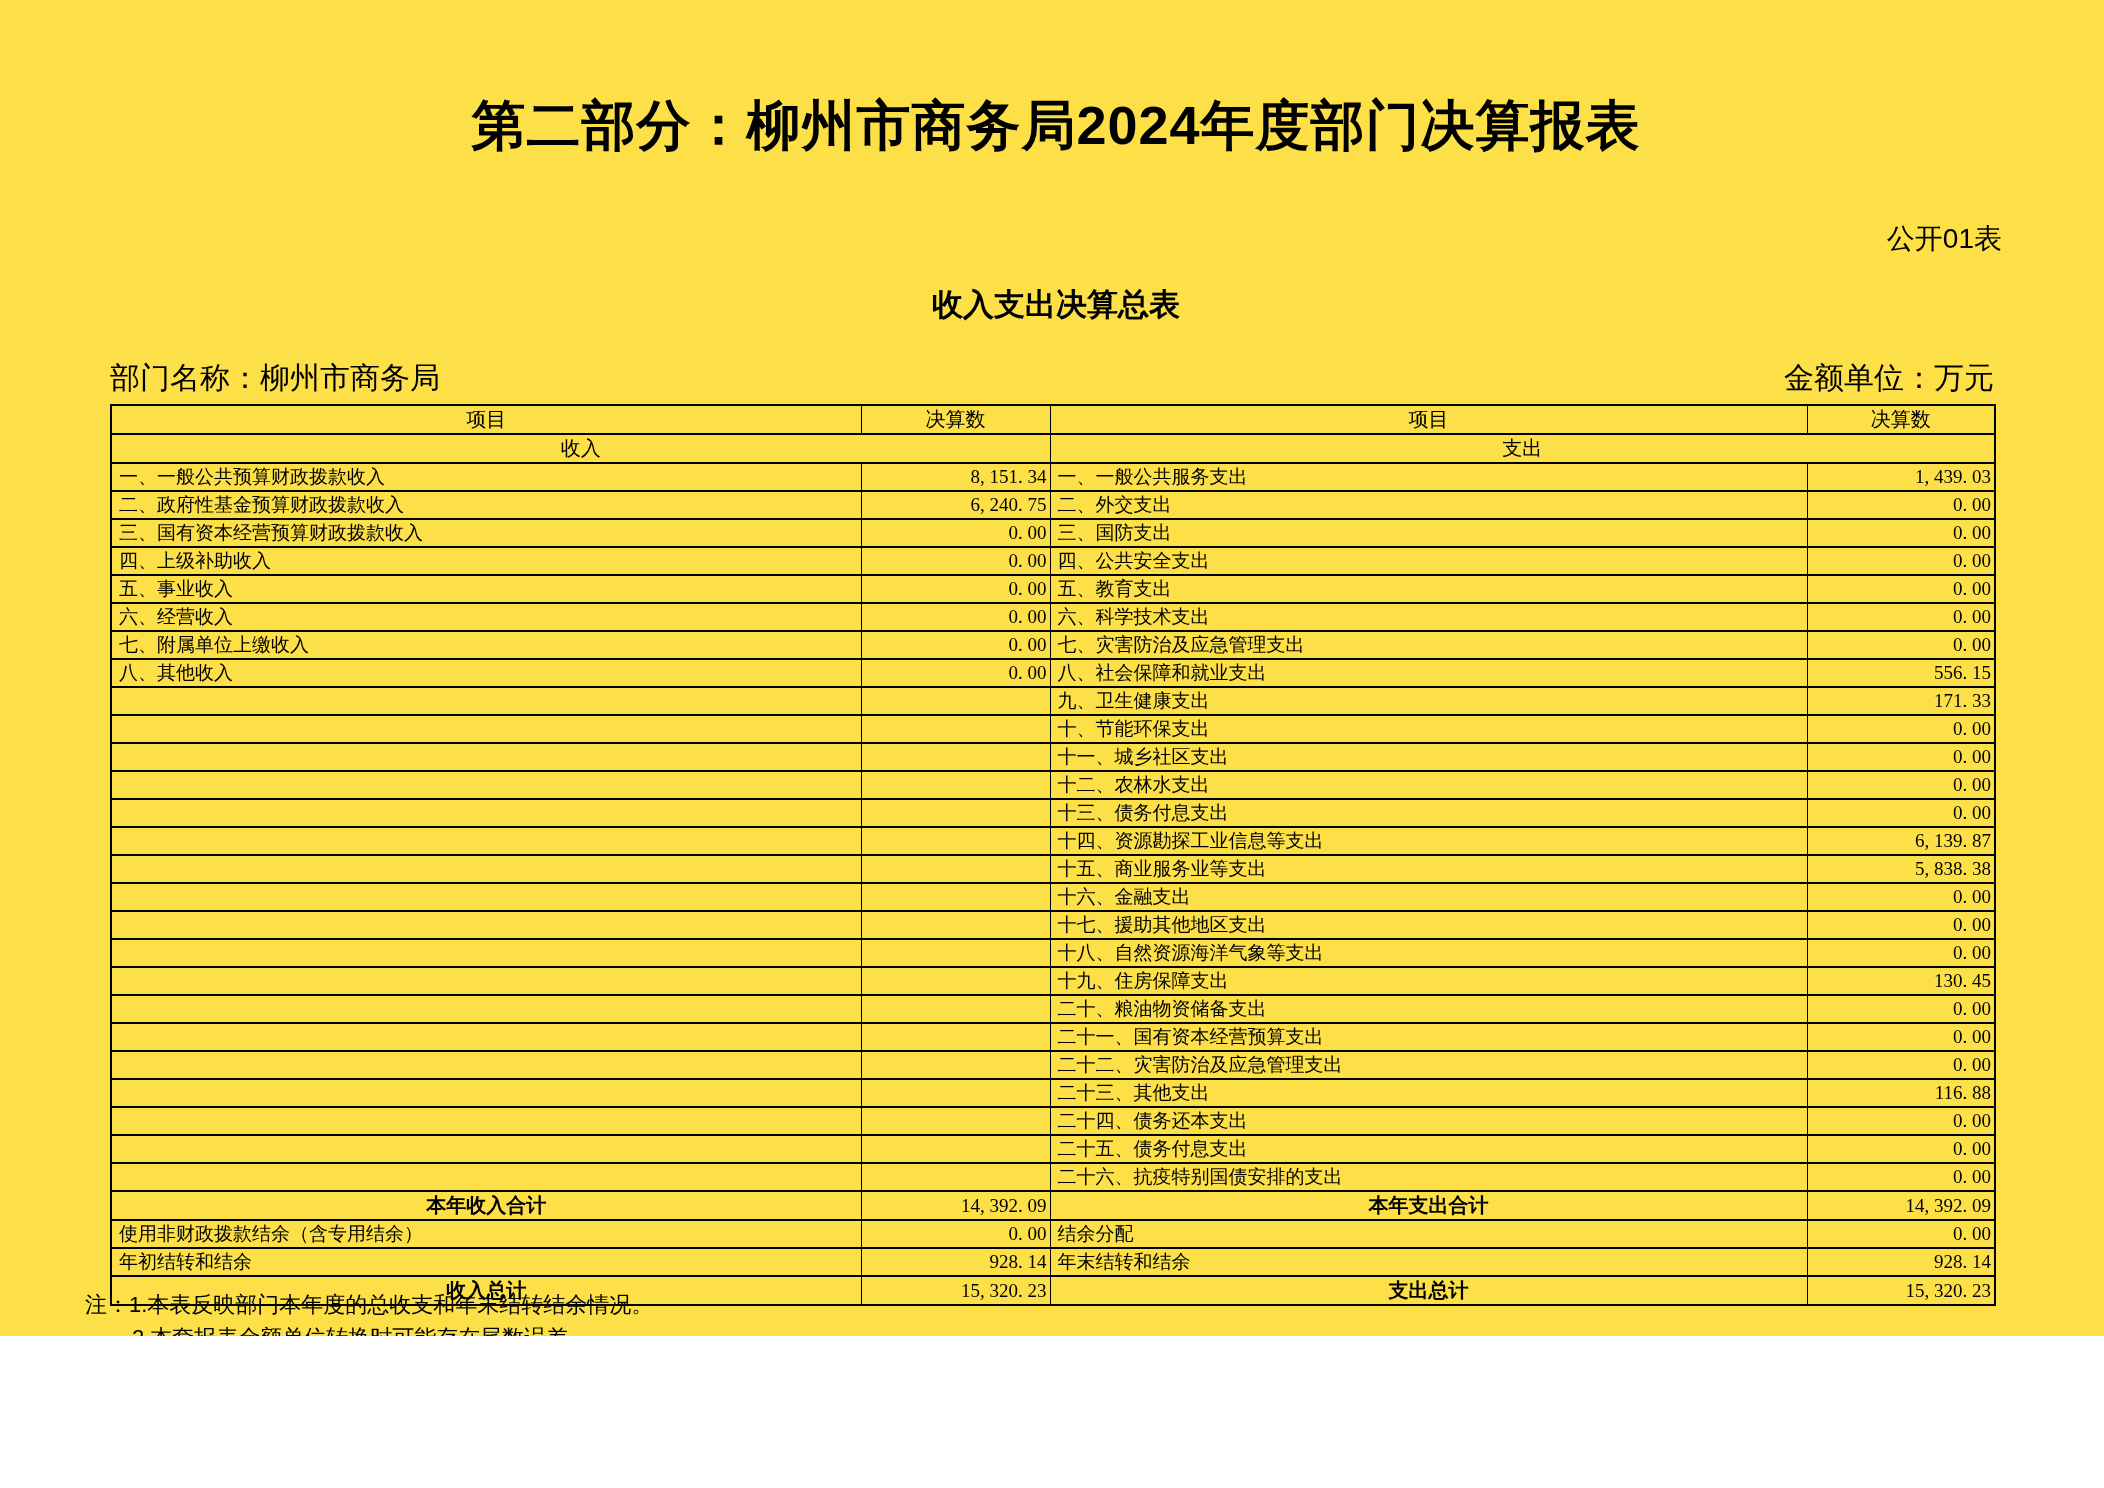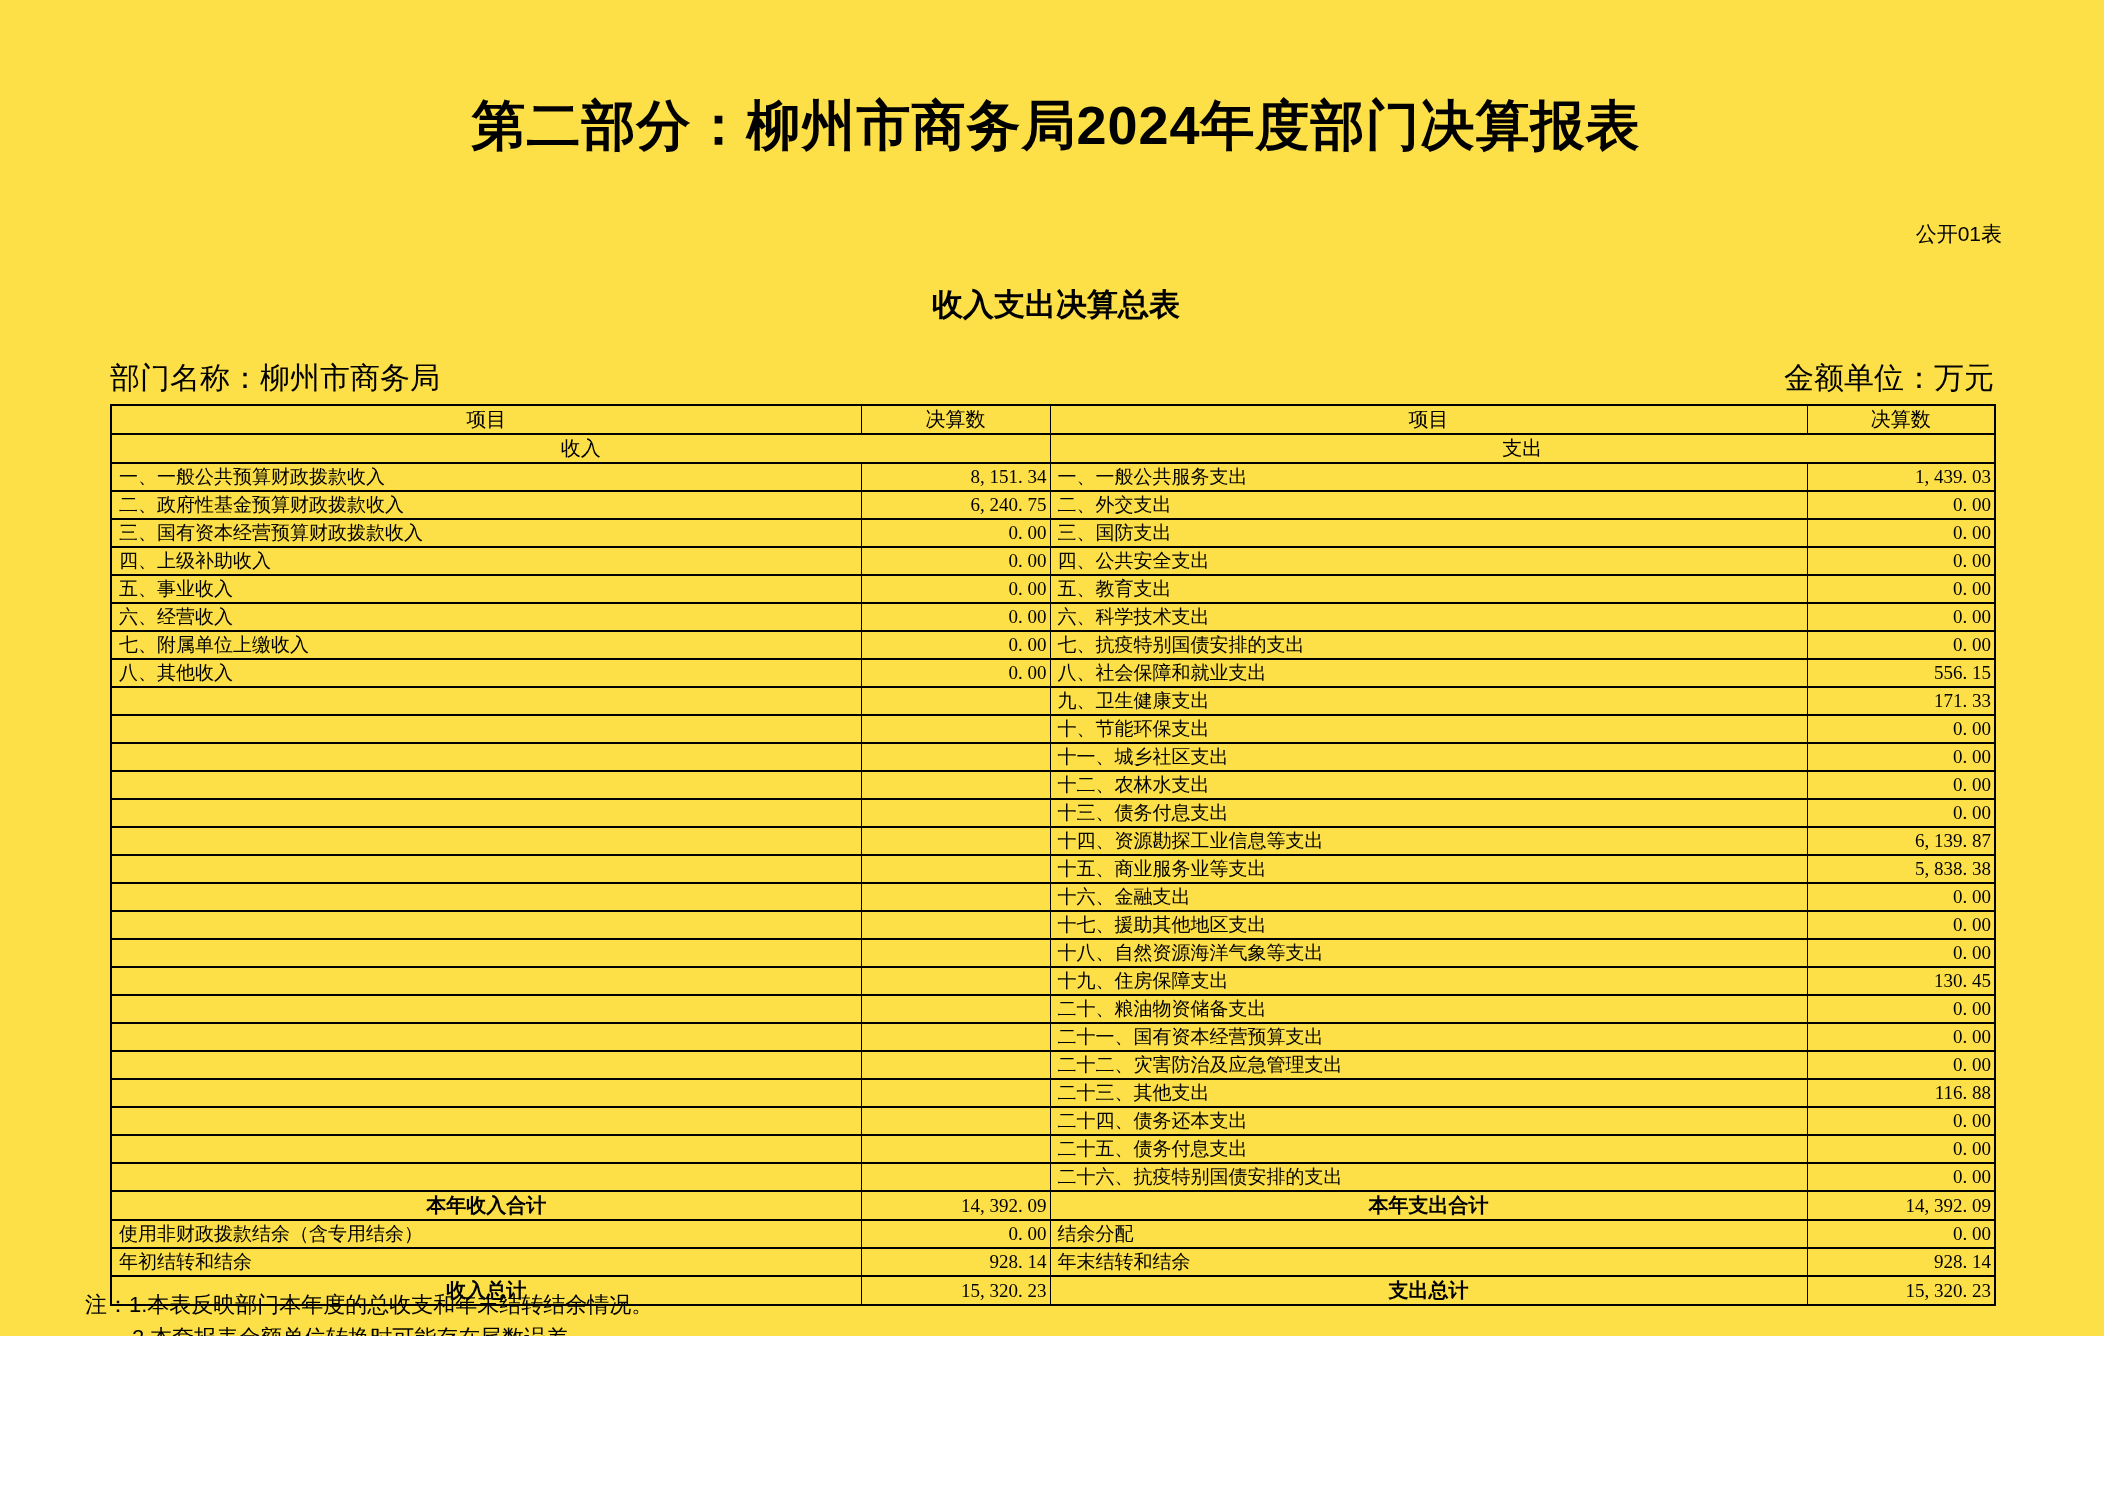--- a/index.html
+++ b/index.html
@@ -11,21 +11,21 @@
     overflow:hidden;
     padding-left:8px;
   }
   .doc-title{
     position:absolute;top:90px;left:0;width:100%;
     text-align:center;font-size:54px;font-weight:bold;
     letter-spacing:1px;white-space:nowrap;
   }
   .sheet-label{
     position:absolute;top:220px;right:110px;
-    font-size:21px;
+    font-size:28px;
     text-align:right;
   }
   .table-title{
     position:absolute;top:284px;left:0;width:100%;
     text-align:center;font-size:31px;font-weight:bold;
   }
   .meta-row{
     position:absolute;top:358px;left:110px;width:1884px;
     display:flex;justify-content:space-between;
     font-size:30px;
@@ -142,21 +142,21 @@
         <tr>
           <td class="item">六、经营收入</td>
           <td class="amt">0. 00</td>
           <td class="item">六、科学技术支出</td>
           <td class="amt">0. 00</td>
         </tr>
 
         <tr>
           <td class="item">七、附属单位上缴收入</td>
           <td class="amt">0. 00</td>
-          <td class="item">七、抗疫特别国债安排的支出</td>
+          <td class="item">七、灾害防治及应急管理支出</td>
           <td class="amt">0. 00</td>
         </tr>
 
         <tr>
           <td class="item">八、其他收入</td>
           <td class="amt">0. 00</td>
           <td class="item">八、社会保障和就业支出</td>
           <td class="amt">556. 15</td>
         </tr>
 

